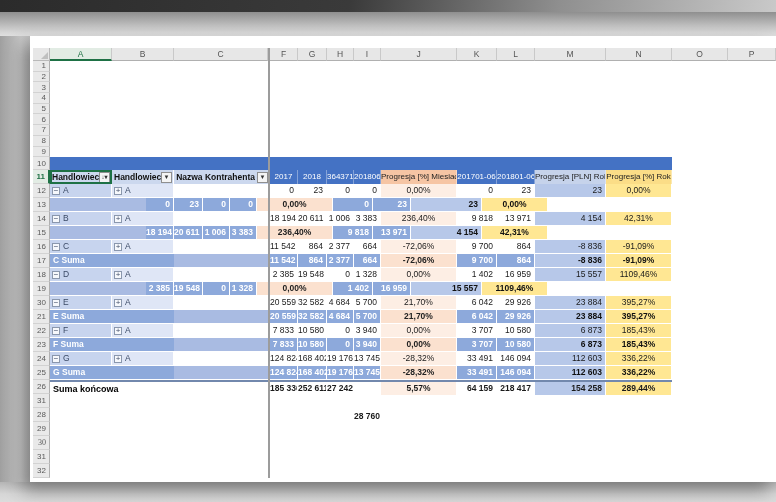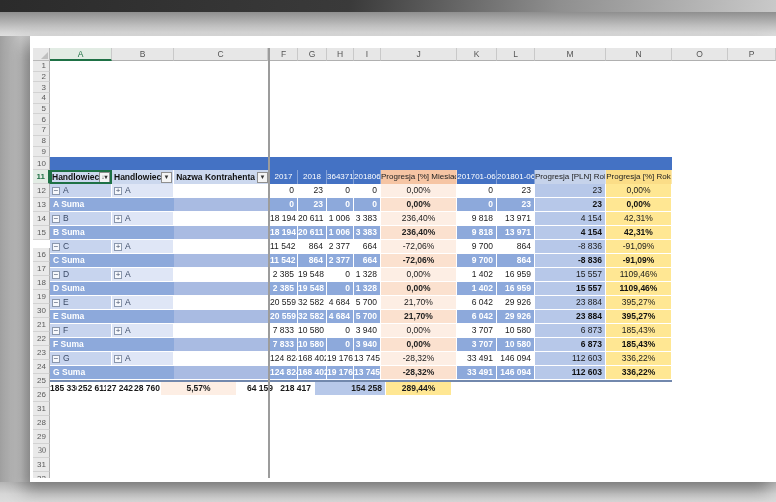--- a/index.html
+++ b/index.html
@@ -165,21 +165,21 @@
           <div class="gn" style="height: 10.7px;">6</div>
           <div class="gn" style="height: 10.7px;">7</div>
           <div class="gn" style="height: 10.7px;">8</div>
           <div class="gn" style="height: 10.7px;">9</div>
           <div class="gn" style="height: 13px;">10</div>
           <div class="gn active" style="height: 14px;">11</div>
           <div class="gn" style="height: 14px;">12</div>
           <div class="gn" style="height: 14px;">13</div>
           <div class="gn" style="height: 14px;">14</div>
           <div class="gn" style="height: 14px;">15</div>
-          <div class="gn" style="height: 14px; margin-top: 8px;">16</div>
+          <div class="gn" style="height: 14px;">16</div>
           <div class="gn" style="height: 14px;">17</div>
           <div class="gn" style="height: 14px;">18</div>
           <div class="gn" style="height: 14px;">19</div>
           <div class="gn" style="height: 14px;">30</div>
           <div class="gn" style="height: 14px;">21</div>
           <div class="gn" style="height: 14px;">22</div>
           <div class="gn" style="height: 14px;">23</div>
           <div class="gn" style="height: 14px;">24</div>
           <div class="gn" style="height: 14px;">25</div>
           <div class="gn" style="height: 14px;">26</div>
@@ -232,21 +232,20 @@
               <div class="cell v" style="width: 29px;">23</div>
               <div class="cell v" style="width: 27px;">0</div>
               <div class="cell v" style="width: 27px;">0</div>
               <div class="cell v j" style="width: 76px;">0,00%</div>
               <div class="cell v" style="width: 40px;">0</div>
               <div class="cell v" style="width: 38px;">23</div>
               <div class="cell v m" style="width: 71px;">23</div>
               <div class="cell v n" style="width: 66px;">0,00%</div>
             </div>
             <div class="prow suma">
-              <div class="cell s-left1">A Suma</div>
               <div class="cell s-left2"></div>
               <div class="cell v" style="width: 28px;">0</div>
               <div class="cell v" style="width: 29px;">23</div>
               <div class="cell v" style="width: 27px;">0</div>
               <div class="cell v" style="width: 27px;">0</div>
               <div class="cell v j" style="width: 76px;">0,00%</div>
               <div class="cell v" style="width: 40px;">0</div>
               <div class="cell v" style="width: 38px;">23</div>
               <div class="cell v m" style="width: 71px;">23</div>
               <div class="cell v n" style="width: 66px;">0,00%</div>
@@ -265,21 +264,20 @@
               <div class="cell v" style="width: 29px;">20 611</div>
               <div class="cell v" style="width: 27px;">1 006</div>
               <div class="cell v" style="width: 27px;">3 383</div>
               <div class="cell v j" style="width: 76px;">236,40%</div>
               <div class="cell v" style="width: 40px;">9 818</div>
               <div class="cell v" style="width: 38px;">13 971</div>
               <div class="cell v m" style="width: 71px;">4 154</div>
               <div class="cell v n" style="width: 66px;">42,31%</div>
             </div>
             <div class="prow suma">
-              <div class="cell s-left1">B Suma</div>
               <div class="cell s-left2"></div>
               <div class="cell v" style="width: 28px;">18 194</div>
               <div class="cell v" style="width: 29px;">20 611</div>
               <div class="cell v" style="width: 27px;">1 006</div>
               <div class="cell v" style="width: 27px;">3 383</div>
               <div class="cell v j" style="width: 76px;">236,40%</div>
               <div class="cell v" style="width: 40px;">9 818</div>
               <div class="cell v" style="width: 38px;">13 971</div>
               <div class="cell v m" style="width: 71px;">4 154</div>
               <div class="cell v n" style="width: 66px;">42,31%</div>
@@ -331,21 +329,20 @@
               <div class="cell v" style="width: 29px;">19 548</div>
               <div class="cell v" style="width: 27px;">0</div>
               <div class="cell v" style="width: 27px;">1 328</div>
               <div class="cell v j" style="width: 76px;">0,00%</div>
               <div class="cell v" style="width: 40px;">1 402</div>
               <div class="cell v" style="width: 38px;">16 959</div>
               <div class="cell v m" style="width: 71px;">15 557</div>
               <div class="cell v n" style="width: 66px;">1109,46%</div>
             </div>
             <div class="prow suma">
-              <div class="cell s-left1">D Suma</div>
               <div class="cell s-left2"></div>
               <div class="cell v" style="width: 28px;">2 385</div>
               <div class="cell v" style="width: 29px;">19 548</div>
               <div class="cell v" style="width: 27px;">0</div>
               <div class="cell v" style="width: 27px;">1 328</div>
               <div class="cell v j" style="width: 76px;">0,00%</div>
               <div class="cell v" style="width: 40px;">1 402</div>
               <div class="cell v" style="width: 38px;">16 959</div>
               <div class="cell v m" style="width: 71px;">15 557</div>
               <div class="cell v n" style="width: 66px;">1109,46%</div>
@@ -444,24 +441,25 @@
               <div class="cell v" style="width: 27px;">19 176</div>
               <div class="cell v" style="width: 27px;">13 745</div>
               <div class="cell v j" style="width: 76px;">-28,32%</div>
               <div class="cell v" style="width: 40px;">33 491</div>
               <div class="cell v" style="width: 38px;">146 094</div>
               <div class="cell v m" style="width: 71px;">112 603</div>
               <div class="cell v n" style="width: 66px;">336,22%</div>
             </div>
           </div>
         <div class="trow" id="total-row">
+          <div class="cell t-left">Suma końcowa</div>
         <div class="cell v" style="width: 28px;">185 336</div>
             <div class="cell v" style="width: 29px;">252 611</div>
             <div class="cell v" style="width: 27px;">27 242</div>
-            <div class="cell v" style="width: 27px;">28 760</div>
+            <div class="cell v" style="width: 27px; margin-top: 28px;">28 760</div>
             <div class="cell v j" style="width: 76px;">5,57%</div>
             <div class="cell v" style="width: 40px;">64 159</div>
             <div class="cell v" style="width: 38px;">218 417</div>
             <div class="cell v m" style="width: 71px;">154 258</div>
             <div class="cell v n" style="width: 66px;">289,44%</div>
           </div>
       </div>
 
       <div class="pane-v"></div>
     </div>

